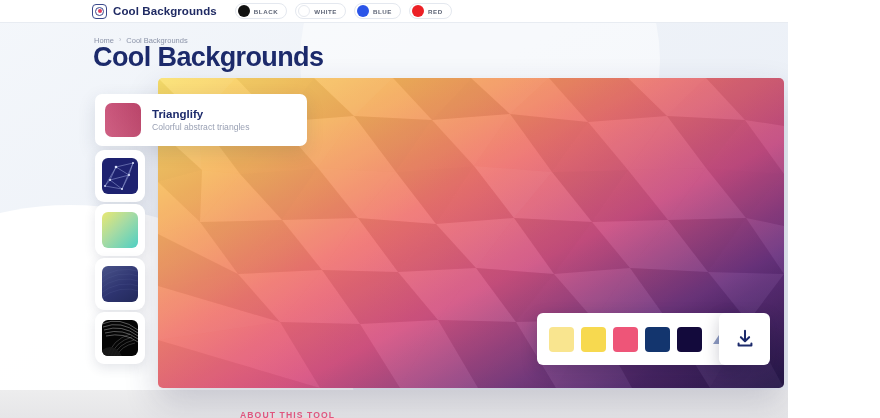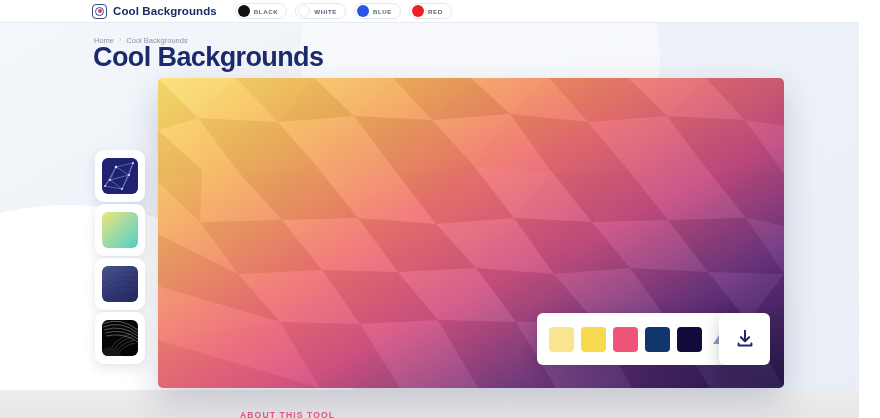--- a/index.html
+++ b/index.html
@@ -6,21 +6,21 @@
 
   html, body {
     width: 880px;
     height: 418px;
     overflow: hidden;
     font-family: "Liberation Sans", sans-serif;
   }
 
   #page {
     position: relative;
-    width: 859px;
+    width: 788px;
     height: 418px;
     background: linear-gradient(150deg, #f4f7fb 0%, #eef2f8 40%, #e9eef6 100%);
     overflow: hidden;
   }
 
   
   .bg-circle {
     position: absolute;
     left: -240px;
     top: 205px;
@@ -449,20 +449,27 @@
         <polygon points="436,242 512,246 474,310" fill="#000000" opacity="0.07"></polygon>
         <polygon points="398,310 436,242 474,310" fill="#ffffff" opacity="0.05"></polygon>
         <polygon points="512,246 590,244 552,310" fill="#ffffff" opacity="0.05"></polygon>
         <polygon points="474,310 512,246 552,310" fill="#000000" opacity="0.07"></polygon>
         <polygon points="590,244 626,252 626,310" fill="#000000" opacity="0.07"></polygon>
         <polygon points="552,310 590,244 626,310" fill="#ffffff" opacity="0.04"></polygon>
       </g>
     </svg>
   </div>
 
+  <div class="info-card">
+    <div class="info-thumb"></div>
+    <div class="info-text">
+      <div class="info-title">Trianglify</div>
+      <div class="info-sub">Colorful abstract triangles</div>
+    </div>
+  </div>
 
   <div class="thumb-list">
 
     <div class="thumb-wrap">
       <div class="thumb">
         <svg viewBox="0 0 36 36">
           <rect width="36" height="36" fill="#1e2270"></rect>
           <g stroke="#aab6e8" stroke-width="0.55" opacity="0.85" fill="none">
             <path d="M3,28 L14,9 L27,17 L31,5"></path>
             <path d="M14,9 L8,22 L27,17"></path>

